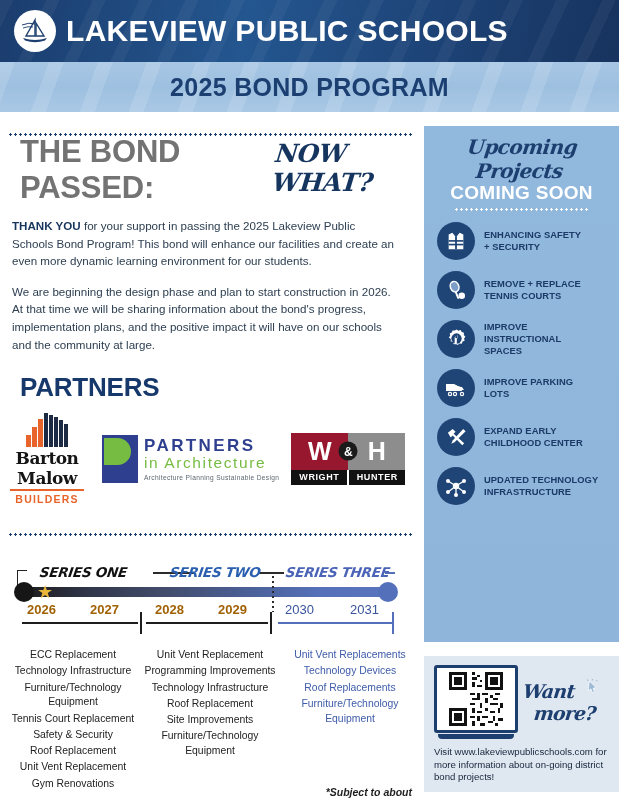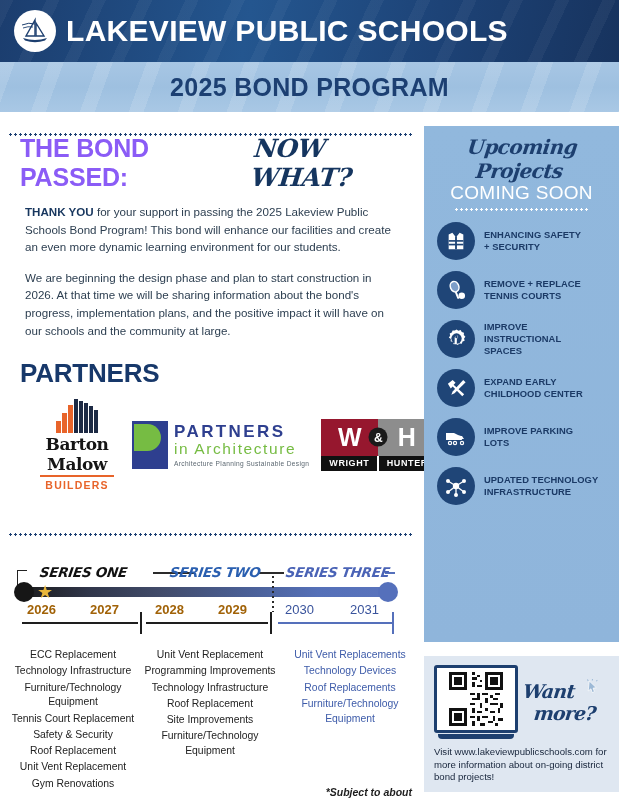--- a/index.html
+++ b/index.html
@@ -52,44 +52,44 @@
   }
 
   
   .left-col{ position:absolute; left:0; top:118px; width:420px; }
 
   .headline{
     display:flex; align-items:baseline; gap:7px;
     padding:0 0 0 20px; margin-top:16px;
   }
   .headline .h-bold{
-    font-size:25px; font-weight:bold; color:#8b5cf6; letter-spacing:-.2px;
+    font-size:31px; font-weight:bold; color:#737373; letter-spacing:-.2px;
   }
   .headline .h-script{
     font-size:25px; color:#15355f; font-style:italic; font-weight:bold;
     font-family:"DejaVu Serif", serif; letter-spacing:-.5px;
     transform: skewX(-6deg);
   }
 
   .body-copy{
-    padding:0 22px 0 25px; margin-top:11px;
+    padding:0 22px 0 12px; margin-top:11px;
     font-size:11.6px; line-height:1.52; color:#2c3e50;
   }
   .body-copy b{ color:#17365e; }
   .body-copy p + p { margin-top:13px; }
 
   .partners-title{
     padding-left:20px; margin-top:19px;
     font-size:26px; font-weight:bold; color:#17386a; letter-spacing:-.2px;
   }
 
   
   .partners-row{
     display:flex; align-items:center; gap:12px;
-    padding:0 12px 0 34px; margin-top:10px;
+    padding:0 12px 0 4px; margin-top:10px;
   }
   
   .bm{ width:86px; flex:0 0 auto; text-align:center; }
   .bm-mark{ height:34px; display:flex; justify-content:center; align-items:flex-end; gap:1px; }
   .bm-mark .or{ width:5px; background:#e8642a; }
   .bm-mark .nv{ width:4px; background:#1d2a44; }
   .bm-name{ font-family:"DejaVu Serif",serif; font-weight:bold; color:#151515;
             font-size:17px; line-height:.98; letter-spacing:-.5px; margin-top:3px; }
   .bm-rule{ height:2px; background:#e8642a; margin:2px 6px; }
   .bm-sub{ font-size:10.5px; font-weight:bold; color:#e8642a; letter-spacing:1.2px; margin-top:1px; }
@@ -193,21 +193,21 @@
     position:absolute; left:424px; top:126px; width:195px; height:516px;
     background: linear-gradient(180deg,#91b8dd 0%,#8fb5db 100%);
   }
   .sb-script{
     text-align:center; padding-top:9px;
     font-size:20px; color:#1d3f6f; font-style:italic; font-weight:bold;
     font-family:"DejaVu Serif",serif; transform:skewX(-7deg); letter-spacing:-.6px;
   }
   .sb-sub{
     text-align:center; margin-top:-1px;
-    font-size:19px; color:#ffffff; font-weight:normal; letter-spacing:.3px;
+    font-size:19px; color:#ffffff; font-weight:bold; letter-spacing:.3px;
   }
   .sb-dots{
     margin:4px auto 0; width:136px; height:3px;
     background-image: radial-gradient(circle, #ffffff 1.2px, transparent 1.4px);
     background-size:5px 3px; background-repeat:repeat-x;
   }
   .sb-item{
     display:flex; align-items:center; gap:9px; padding:0 8px 0 13px; margin-top:11px;
   }
   .sb-icon{
@@ -432,42 +432,42 @@
           <circle cx="12" cy="11" r="5.4" fill="#1f4577"></circle>
           <path fill="#fff" d="M13.6 8.2a2.6 2.6 0 00-3.5 3.1l-.1 5.6h2.3l.1-5.6a2.6 2.6 0 001.2-3.1z"></path>
           <circle cx="12" cy="9.3" r="1.3" fill="#1f4577"></circle>
         </svg>
       </div>
       <div class="sb-label">IMPROVE<br>INSTRUCTIONAL<br>SPACES</div>
     </div>
 
     <div class="sb-item">
       <div class="sb-icon">
-        <svg width="23" height="23" viewBox="0 0 24 24" fill="#fff">
-          <path d="M3 7 L8 3 L11 6 L9 8 L20 18 L18 20 L8 10 L6 12 Z"></path>
-          <path d="M19 3 L21.5 5.5 L10 17 L6.6 18.4 L8 15 Z"></path>
-        </svg>
-      </div>
-      <div class="sb-label">EXPAND EARLY<br>CHILDHOOD CENTER</div>
-    </div>
-
-    <div class="sb-item">
-      <div class="sb-icon">
         <svg width="24" height="24" viewBox="0 0 24 24" fill="#fff">
           <path d="M2 8h8l4 2 3 1 1 4H2z"></path>
           <path d="M14 11h4l2 3h-5z"></path>
           <circle cx="6" cy="18" r="2.2"></circle>
             <circle cx="11" cy="18" r="2.2"></circle>
             <circle cx="18" cy="18" r="2.2"></circle>
           <circle cx="6" cy="18" r="1" fill="#1f4577"></circle>
             <circle cx="11" cy="18" r="1" fill="#1f4577"></circle>
             <circle cx="18" cy="18" r="1" fill="#1f4577"></circle>
         </svg>
       </div>
       <div class="sb-label">IMPROVE PARKING<br>LOTS</div>
+    </div>
+
+    <div class="sb-item">
+      <div class="sb-icon">
+        <svg width="23" height="23" viewBox="0 0 24 24" fill="#fff">
+          <path d="M3 7 L8 3 L11 6 L9 8 L20 18 L18 20 L8 10 L6 12 Z"></path>
+          <path d="M19 3 L21.5 5.5 L10 17 L6.6 18.4 L8 15 Z"></path>
+        </svg>
+      </div>
+      <div class="sb-label">EXPAND EARLY<br>CHILDHOOD CENTER</div>
     </div>
 
     <div class="sb-item">
       <div class="sb-icon">
         <svg width="24" height="24" viewBox="0 0 24 24" fill="#fff" stroke="#fff" stroke-width="1.3">
           <line x1="12" y1="12" x2="4" y2="7"></line>
             <line x1="12" y1="12" x2="20" y2="7"></line>
           <line x1="12" y1="12" x2="4" y2="18"></line>
             <line x1="12" y1="12" x2="20" y2="18"></line>
           <line x1="12" y1="12" x2="12" y2="21"></line>

